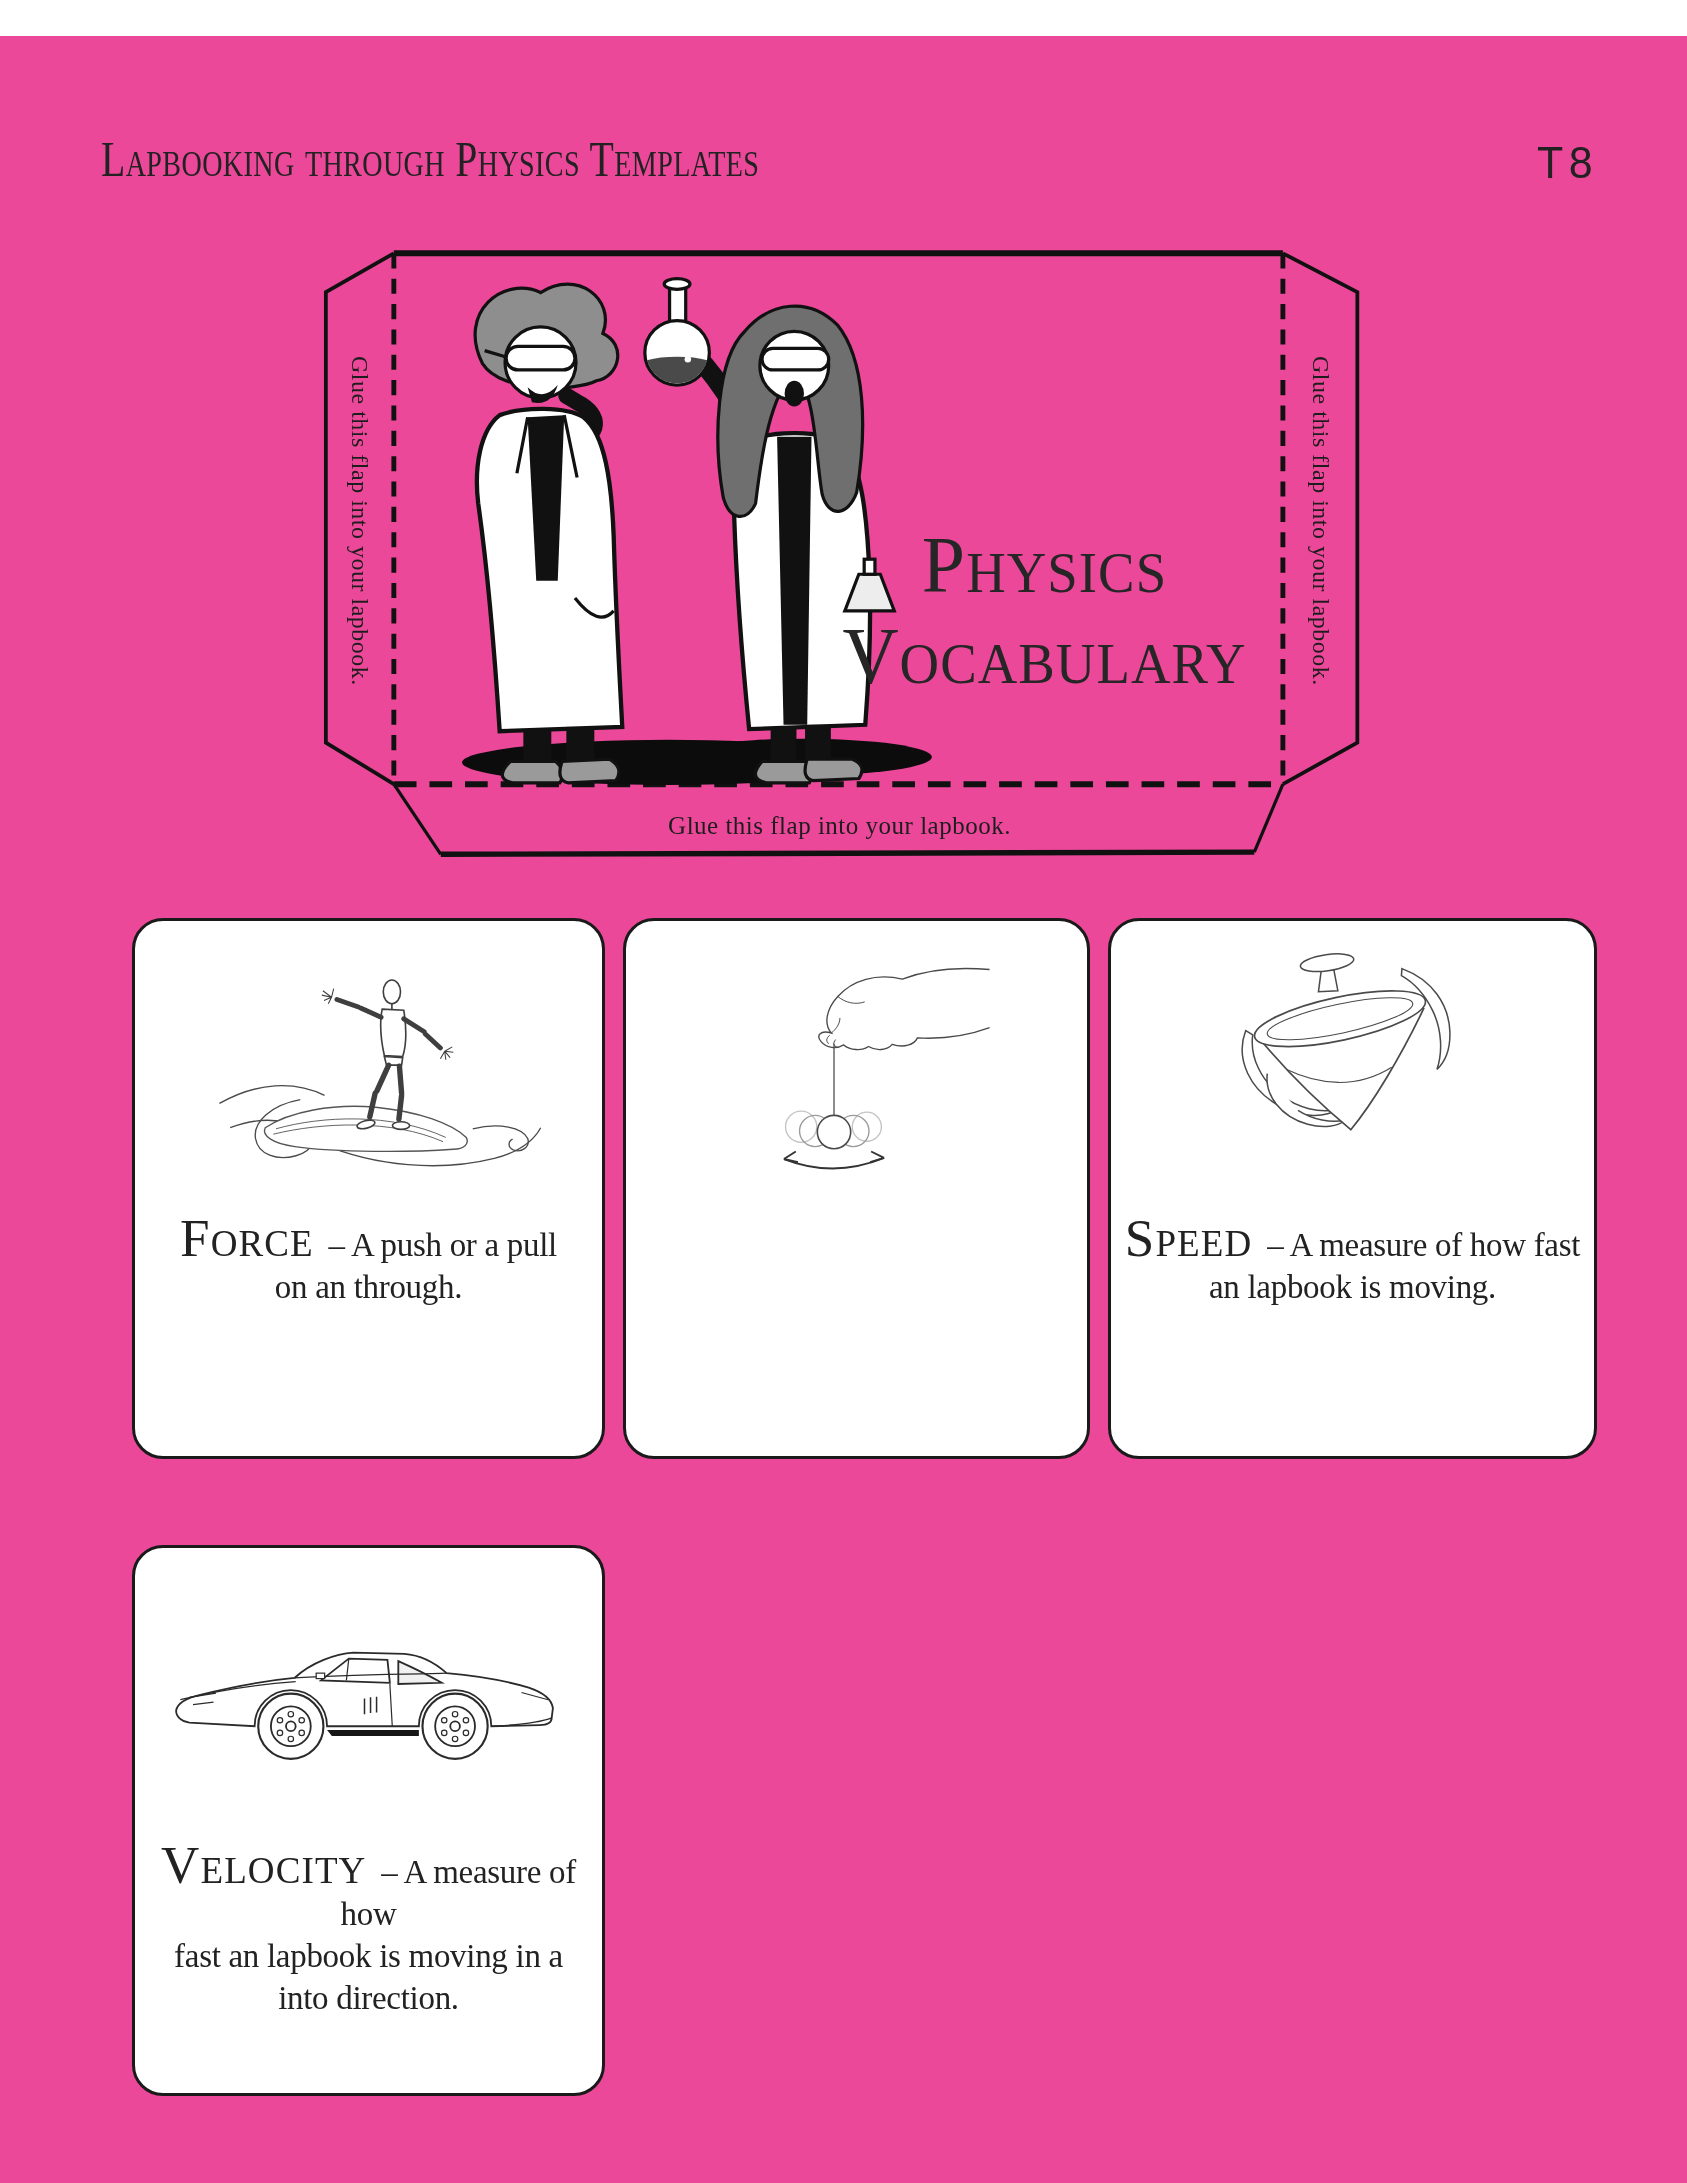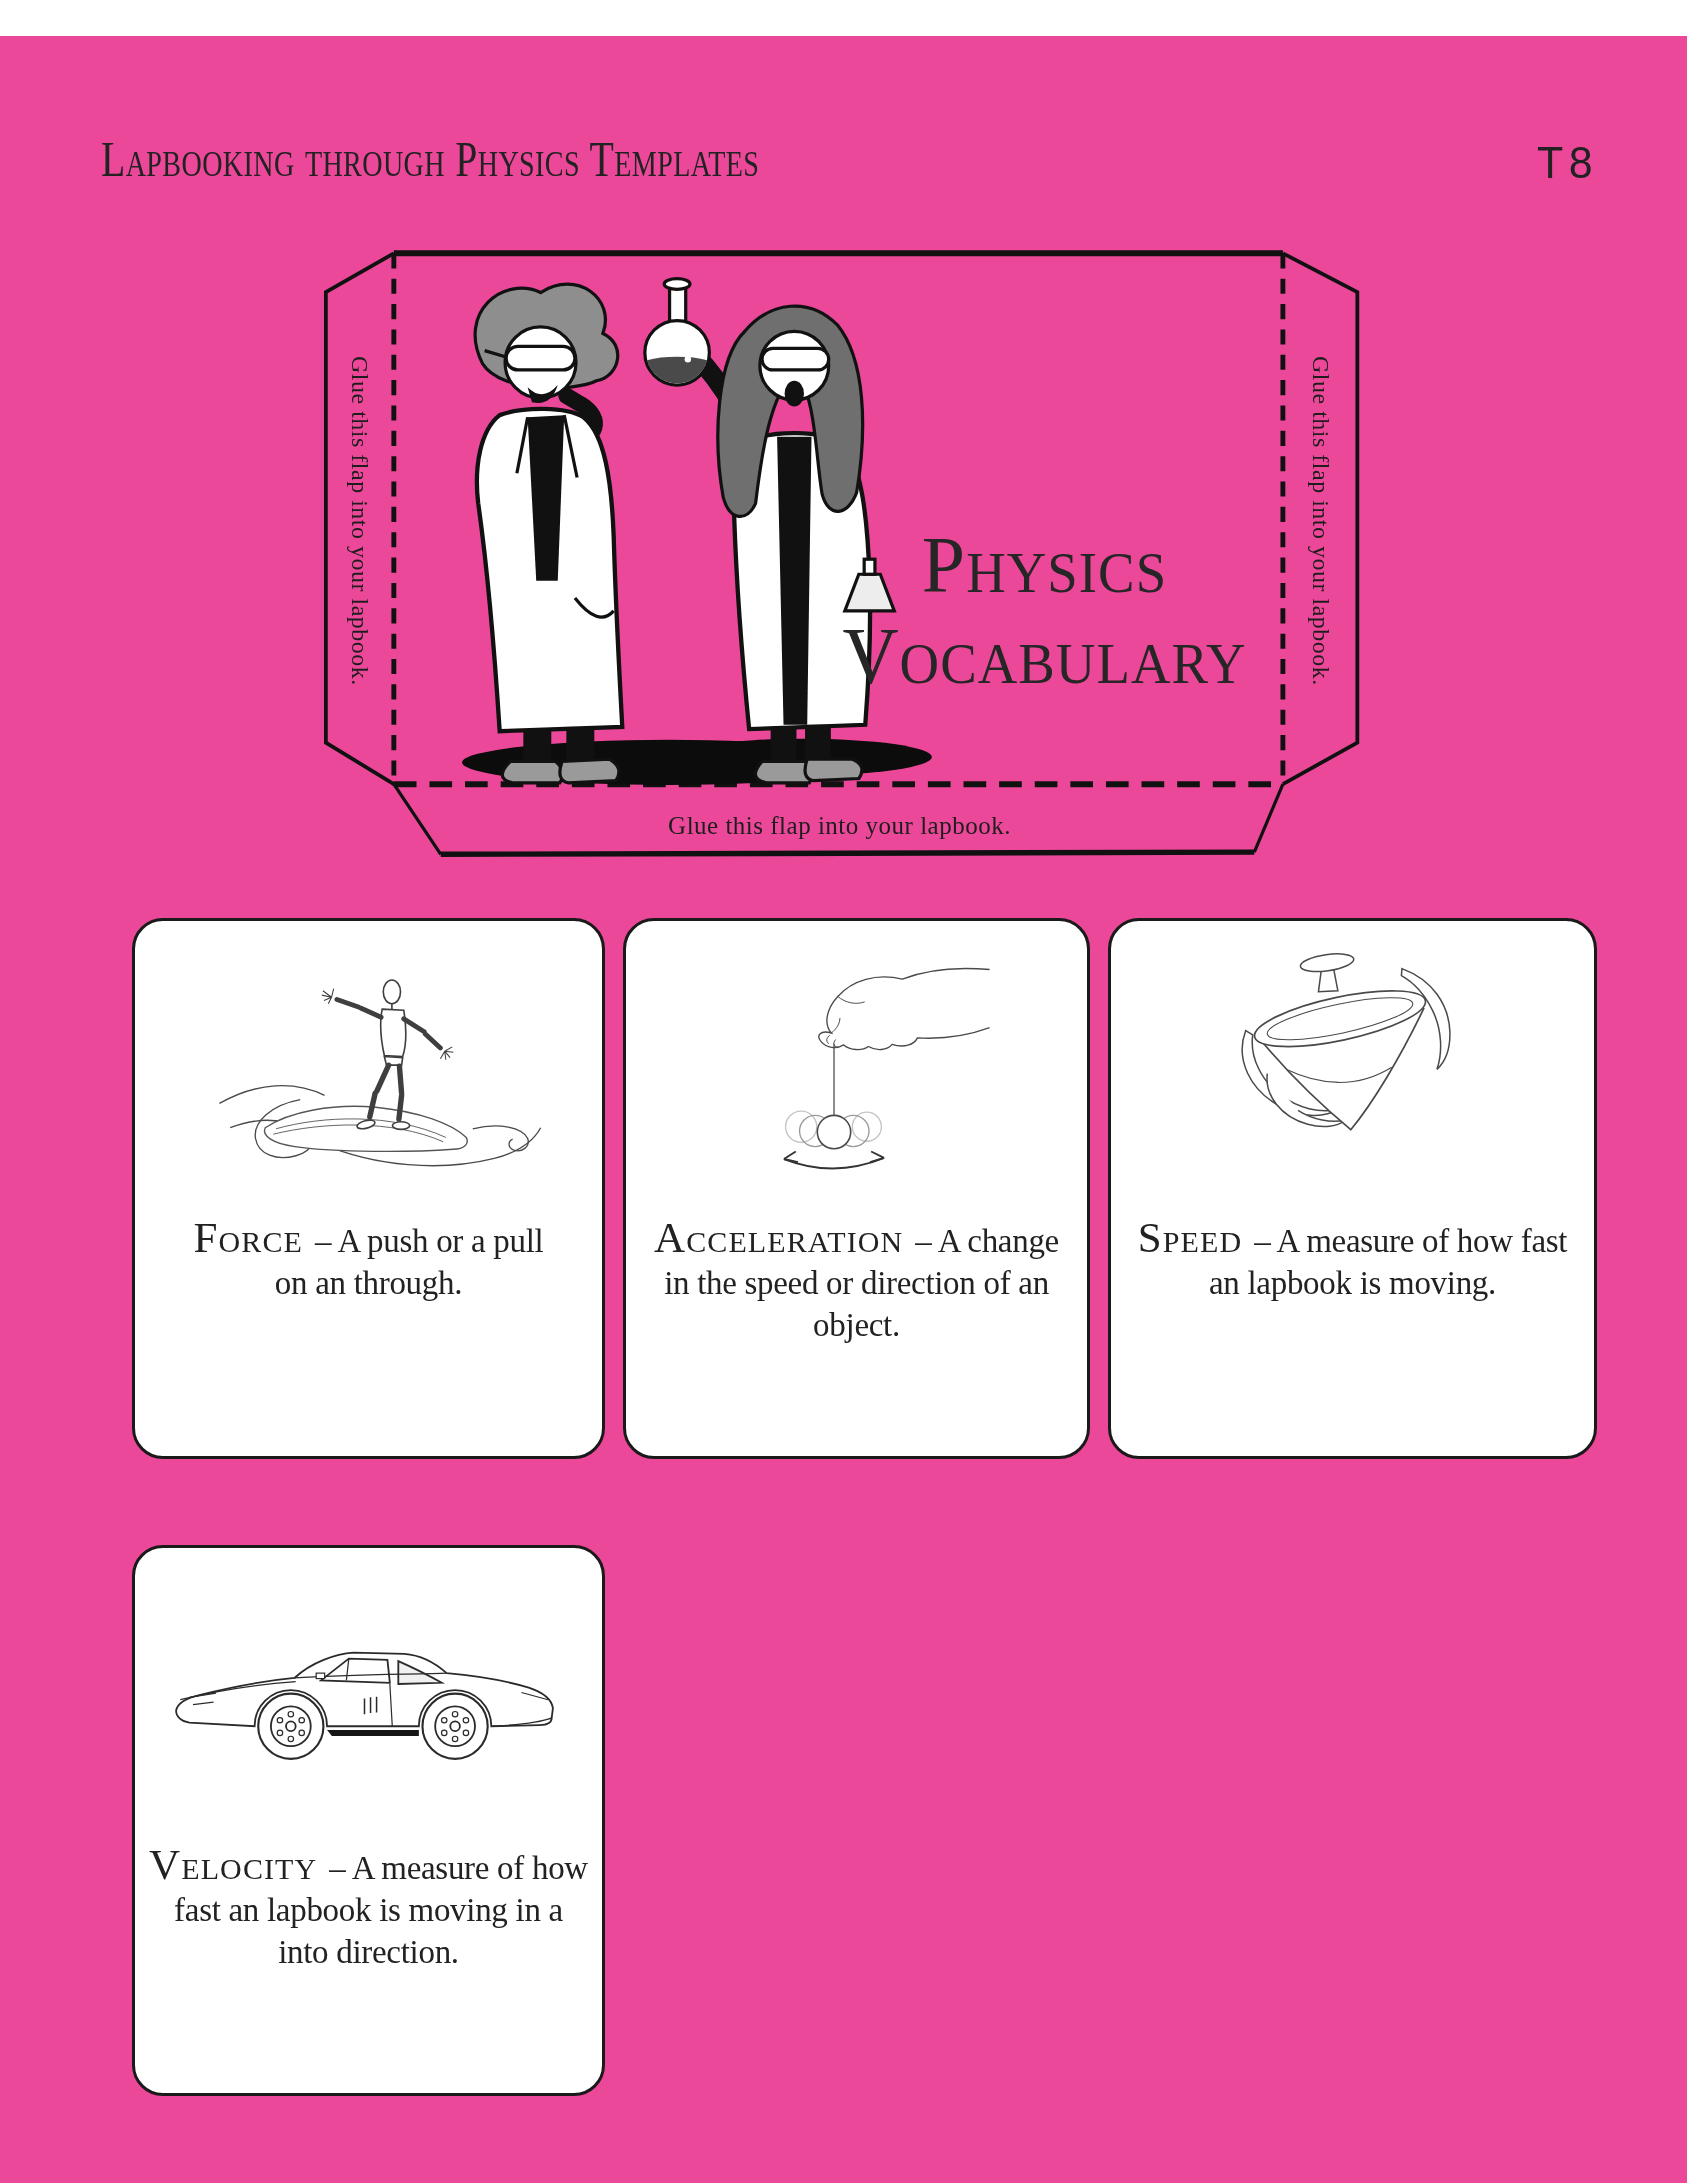--- a/index.html
+++ b/index.html
@@ -41,21 +41,21 @@
   }
   .card1{left:132px;top:882px;width:467px;height:535px;}
   .card2{left:623px;top:882px;width:461px;height:535px;}
   .card3{left:1108px;top:882px;width:456px;height:535px;padding-left:27px;}
   .card4{left:132px;top:1509px;width:467px;height:545px;text-decoration:underline;}
   .card svg{position:absolute;}
   .card-text{
     position:absolute;left:4.3px;right:4.3px;top:296px;margin:0;text-align:center;
     font-size:33px;line-height:42px;letter-spacing:-0.3px;color:#222;
   }
-  .term{font-variant:small-caps;font-size:43px;letter-spacing:1.1px;margin-right:0.28em;}
+  .term{font-variant:small-caps;font-size:53px;letter-spacing:1.1px;margin-right:0.28em;}
   .c1-art{left:79px;top:45px;width:345px;height:221px;}
   .c2-art{left:94px;top:27px;width:270px;height:253px;}
   .c3-art{left:105px;top:18.3px;width:248px;height:237px;}
   .c4-art{left:30px;top:72px;width:399px;height:157px;}
 </style>
 </head>
 <body>
 
 <div class="page">
 
@@ -174,25 +174,20 @@
       <line x1="211" y1="178" x2="211" y2="318" stroke="#555" stroke-width="2.5"></line>
       <circle cx="150" cy="332" r="29" stroke="#c4c4c4"></circle>
       <circle cx="272" cy="332" r="27" stroke="#c4c4c4"></circle>
       <circle cx="176" cy="340" r="29" stroke="#9a9a9a"></circle>
       <circle cx="247" cy="340" r="29" stroke="#9a9a9a"></circle>
       <circle cx="211" cy="342" r="31" fill="#fff" stroke="#4a4a4a" stroke-width="3"></circle>
       <path d="M118,392 Q211,428 304,390" stroke="#333" stroke-width="3.5"></path>
       <path d="M118,392 l22,-14 M118,392 l26,6" stroke="#333" stroke-width="3.5"></path>
       <path d="M304,390 l-24,-12 M304,390 l-26,8" stroke="#333" stroke-width="3.5"></path>
     </svg>
-    <p class="card-text">
-      <span class="term">Acceleration</span><span>– A change</span><br>
-      <span>in the speed or direction of an</span><br>
-      <span>object.</span>
-    </p>
   </section>
 
   <section class="card card3">
     <svg class="c3-art" viewBox="0 0 460 440" fill="none" stroke="#4a4a4a" stroke-width="2.8">
       <path d="M55,170 C35,222 62,282 122,312 C162,332 202,332 227,316 C192,324 152,314 120,290 C85,264 62,220 68,178 Z" fill="#fff"></path>
       <path d="M95,250 C90,290 120,330 170,344 C200,352 226,348 240,336 C214,342 180,336 152,318" fill="#fff"></path>
       <path d="M345,55 C402,76 432,122 434,172 C435,202 426,227 410,242 C421,210 419,168 402,133 C389,106 369,82 344,68 Z" fill="#fff"></path>
       <path d="M78,182 C130,245 185,300 250,354 C290,306 342,220 386,128" fill="#fff" stroke-width="3.2"></path>
       <path d="M130,242 C192,272 262,278 326,238" stroke-width="2"></path>
       <ellipse cx="230" cy="148" rx="162" ry="40" fill="#fff" stroke-width="3.2" transform="rotate(-12 230 148)"></ellipse>

